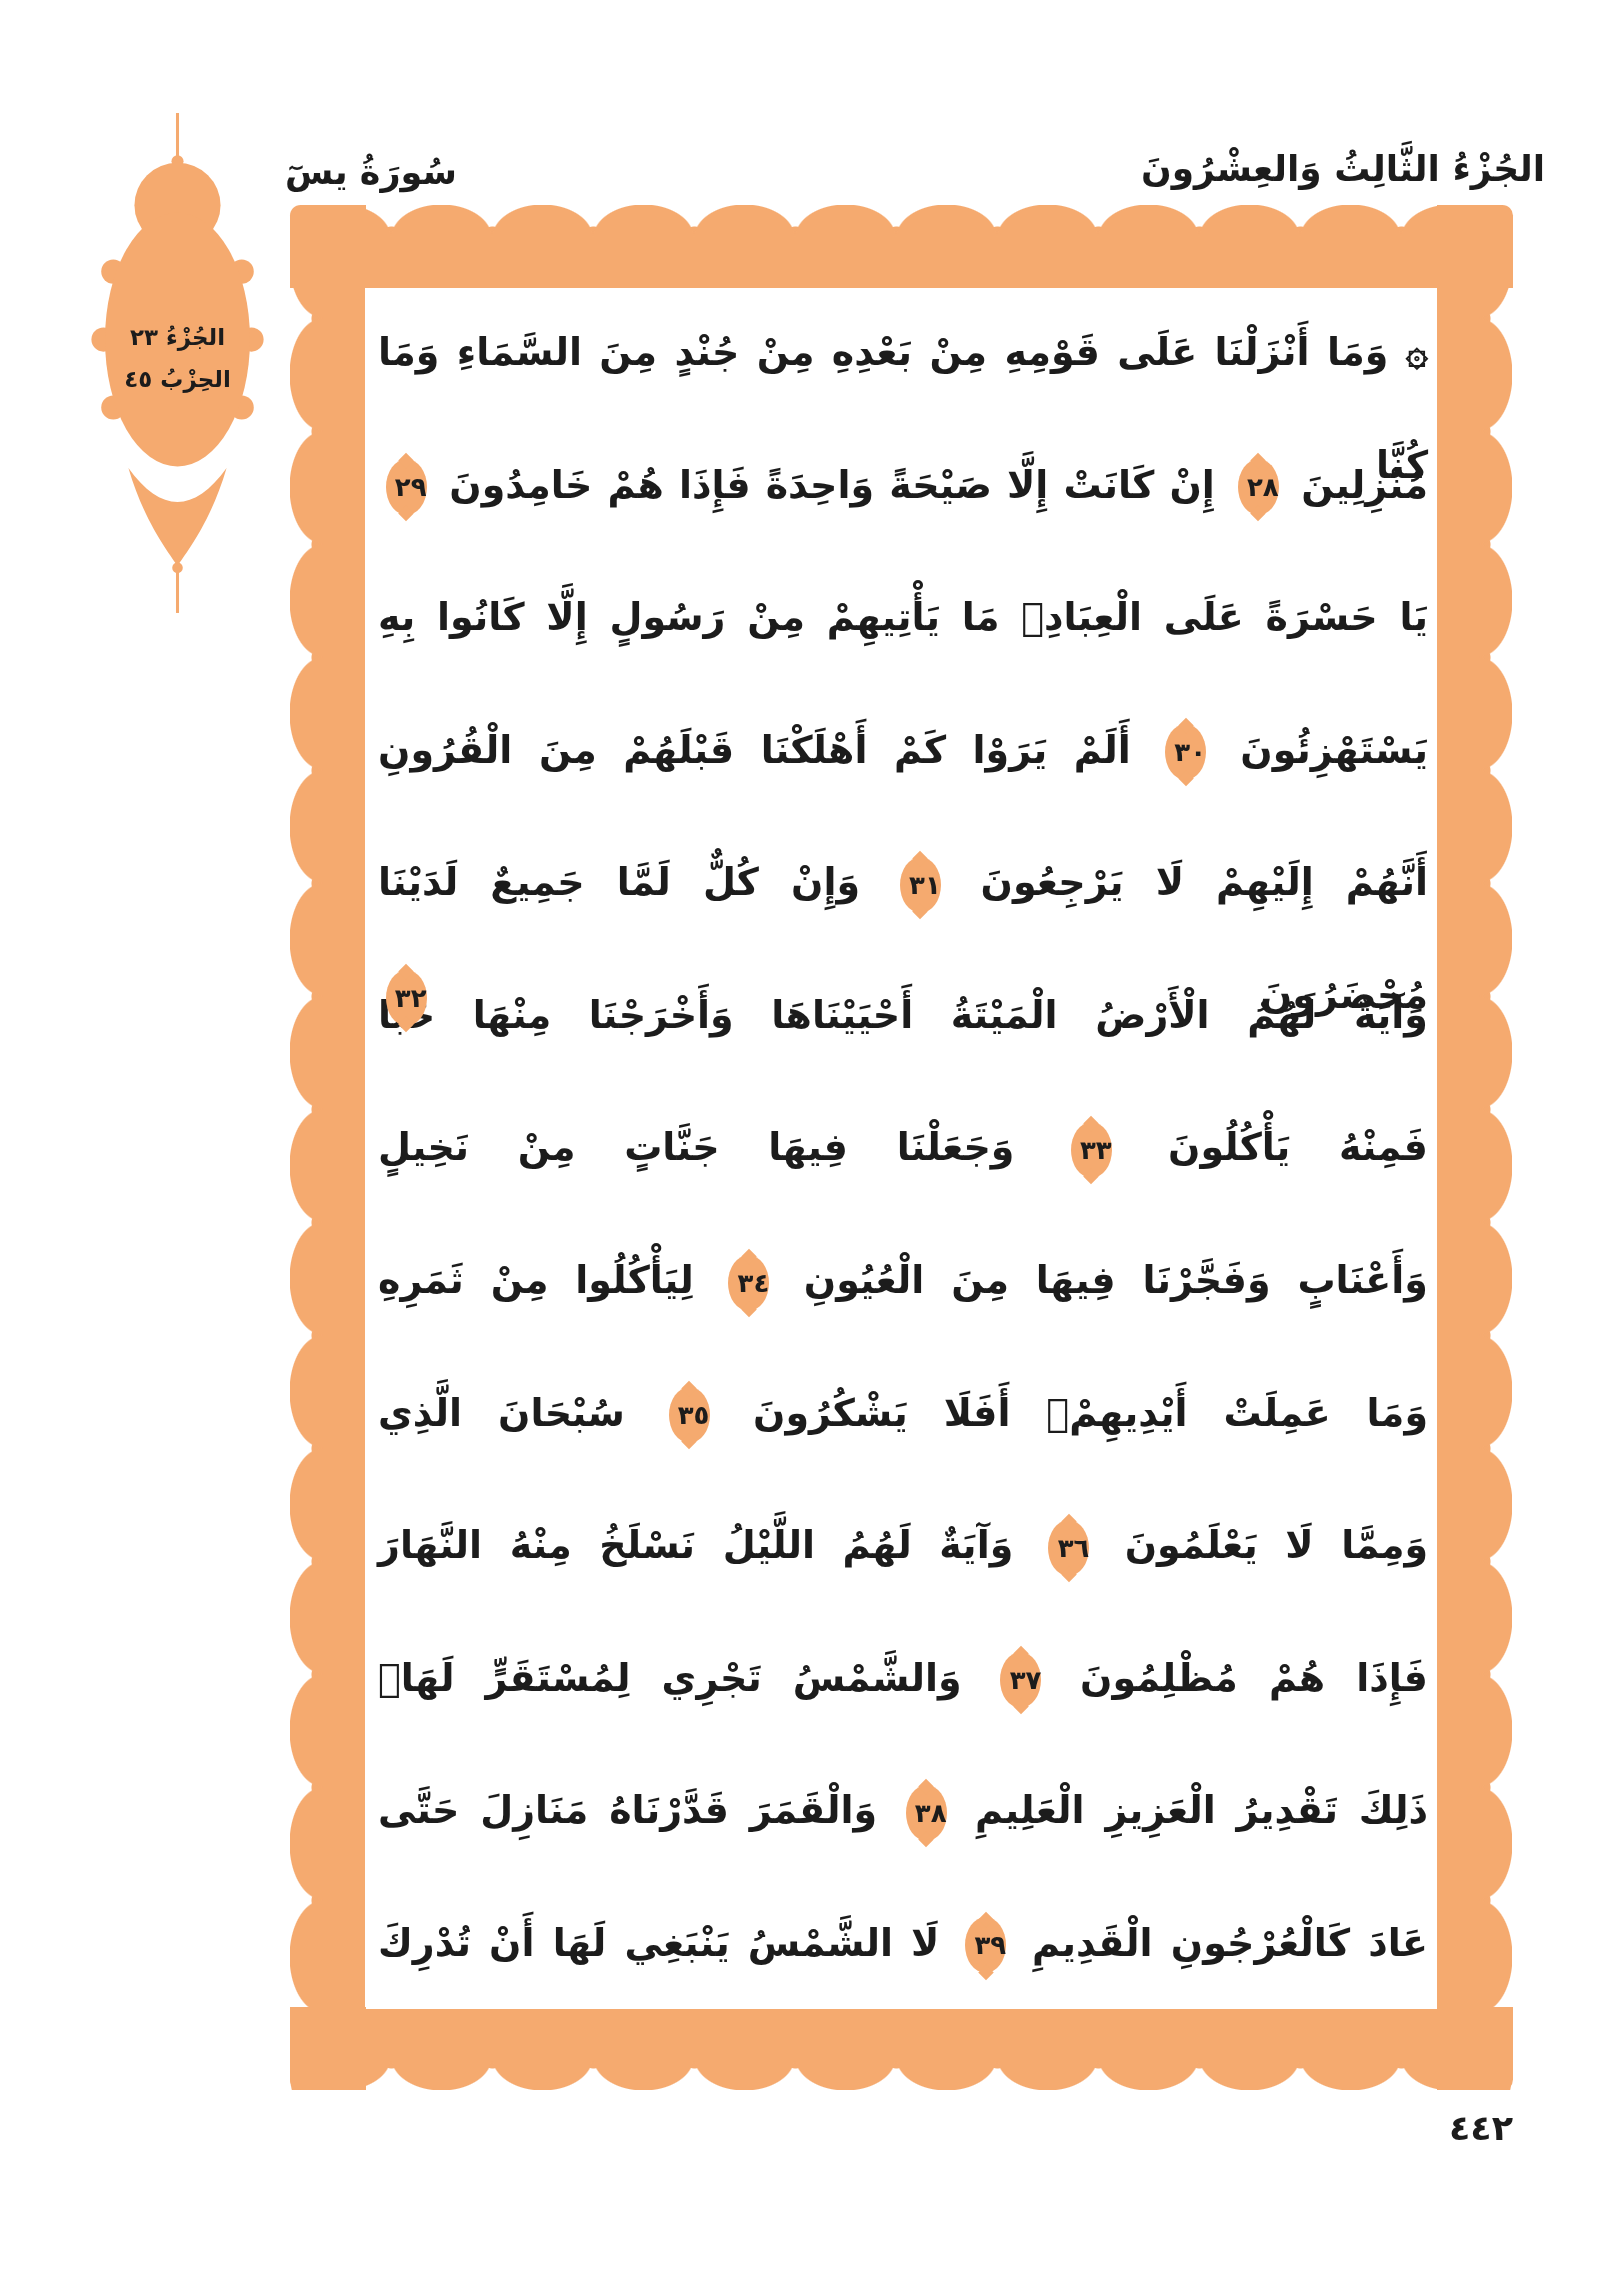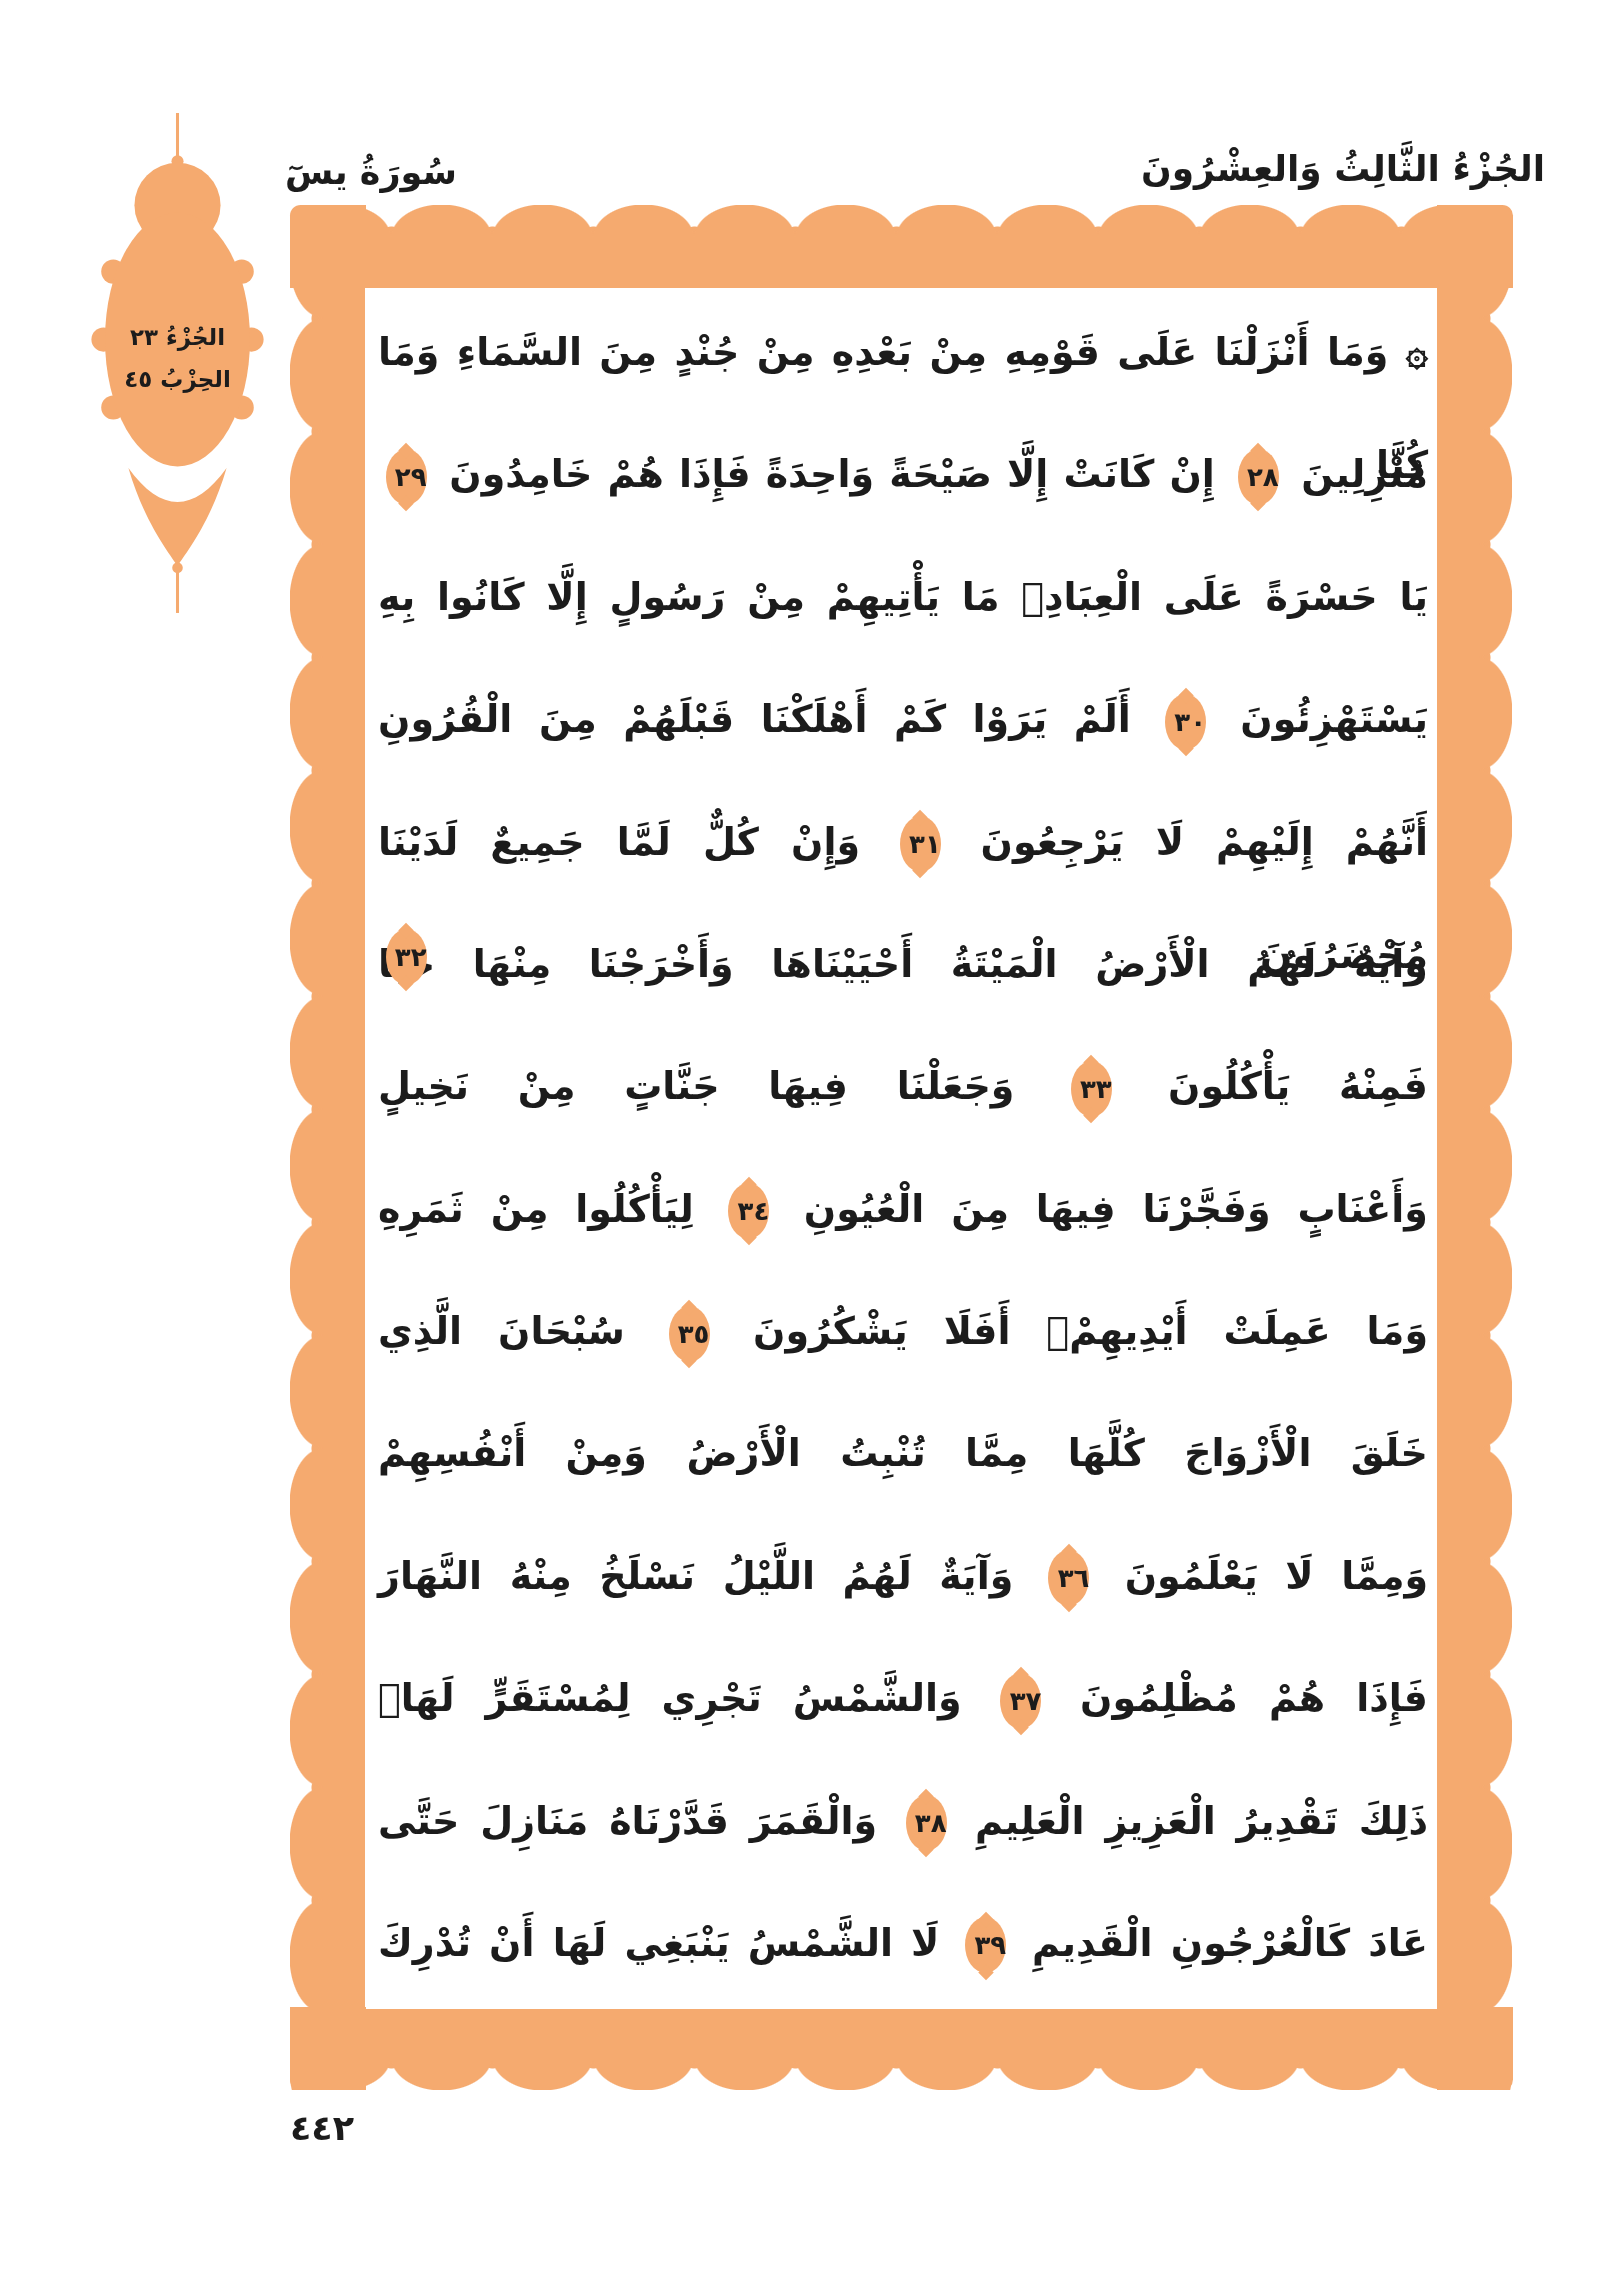--- a/index.html
+++ b/index.html
@@ -109,21 +109,21 @@
     content:"";position:absolute;left:50%;
     width:10.6px;height:10.6px;background:var(--accent);
     transform:translateX(-50%) rotate(45deg);
   }
   .aya::before{top:-3.8px;}
   .aya::after{bottom:-3.8px;}
 
   
   .page-number{
     position:absolute;left:290px;top:2108px;width:1223px;
-    text-align:left;font-size:35px;font-weight:bold;
+    text-align:right;font-size:35px;font-weight:bold;
   }
 </style>
 </head>
 <body>
 
 <div class="page">
 
   <div class="juz-header">الجُزْءُ الثَّالِثُ وَالعِشْرُونَ</div>
   <div class="surah-header">سُورَةُ يسٓ</div>
 
@@ -169,21 +169,20 @@
   <div class="lines">
       <div class="qline"><span class="qtext">۞ وَمَا أَنْزَلْنَا عَلَى قَوْمِهِ مِنْ بَعْدِهِ مِنْ جُنْدٍ مِنَ السَّمَاءِ وَمَا كُنَّا</span> </div>
       <div class="qline"><span class="qtext">مُنْزِلِينَ</span> <span class="aya">٢٨</span> <span class="qtext">إِنْ كَانَتْ إِلَّا صَيْحَةً وَاحِدَةً فَإِذَا هُمْ خَامِدُونَ</span> <span class="aya">٢٩</span> </div>
       <div class="qline"><span class="qtext">يَا حَسْرَةً عَلَى الْعِبَادِۚ مَا يَأْتِيهِمْ مِنْ رَسُولٍ إِلَّا كَانُوا بِهِ</span> </div>
       <div class="qline"><span class="qtext">يَسْتَهْزِئُونَ</span> <span class="aya">٣٠</span> <span class="qtext">أَلَمْ يَرَوْا كَمْ أَهْلَكْنَا قَبْلَهُمْ مِنَ الْقُرُونِ</span> </div>
       <div class="qline"><span class="qtext">أَنَّهُمْ إِلَيْهِمْ لَا يَرْجِعُونَ</span> <span class="aya">٣١</span> <span class="qtext">وَإِنْ كُلٌّ لَمَّا جَمِيعٌ لَدَيْنَا مُحْضَرُونَ</span> <span class="aya">٣٢</span> </div>
       <div class="qline"><span class="qtext">وَآيَةٌ لَهُمُ الْأَرْضُ الْمَيْتَةُ أَحْيَيْنَاهَا وَأَخْرَجْنَا مِنْهَا حَبًّا</span> </div>
       <div class="qline"><span class="qtext">فَمِنْهُ يَأْكُلُونَ</span> <span class="aya">٣٣</span> <span class="qtext">وَجَعَلْنَا فِيهَا جَنَّاتٍ مِنْ نَخِيلٍ</span> </div>
       <div class="qline"><span class="qtext">وَأَعْنَابٍ وَفَجَّرْنَا فِيهَا مِنَ الْعُيُونِ</span> <span class="aya">٣٤</span> <span class="qtext">لِيَأْكُلُوا مِنْ ثَمَرِهِ</span> </div>
       <div class="qline"><span class="qtext">وَمَا عَمِلَتْ أَيْدِيهِمْۚ أَفَلَا يَشْكُرُونَ</span> <span class="aya">٣٥</span> <span class="qtext">سُبْحَانَ الَّذِي</span> </div>
-      <div class="qline"><span class="qtext">خَلَقَ الْأَزْوَاجَ كُلَّهَا مِمَّا تُنْبِتُ الْأَرْضُ وَمِنْ أَنْفُسِهِمْ</span> </div>
       <div class="qline"><span class="qtext">وَمِمَّا لَا يَعْلَمُونَ</span> <span class="aya">٣٦</span> <span class="qtext">وَآيَةٌ لَهُمُ اللَّيْلُ نَسْلَخُ مِنْهُ النَّهَارَ</span> </div>
       <div class="qline"><span class="qtext">فَإِذَا هُمْ مُظْلِمُونَ</span> <span class="aya">٣٧</span> <span class="qtext">وَالشَّمْسُ تَجْرِي لِمُسْتَقَرٍّ لَهَاۚ</span> </div>
       <div class="qline"><span class="qtext">ذَلِكَ تَقْدِيرُ الْعَزِيزِ الْعَلِيمِ</span> <span class="aya">٣٨</span> <span class="qtext">وَالْقَمَرَ قَدَّرْنَاهُ مَنَازِلَ حَتَّى</span> </div>
       <div class="qline"><span class="qtext">عَادَ كَالْعُرْجُونِ الْقَدِيمِ</span> <span class="aya">٣٩</span> <span class="qtext">لَا الشَّمْسُ يَنْبَغِي لَهَا أَنْ تُدْرِكَ</span> </div>
     </div>
 
   <div class="page-number">٤٤٢</div>
 
 </div>
 

